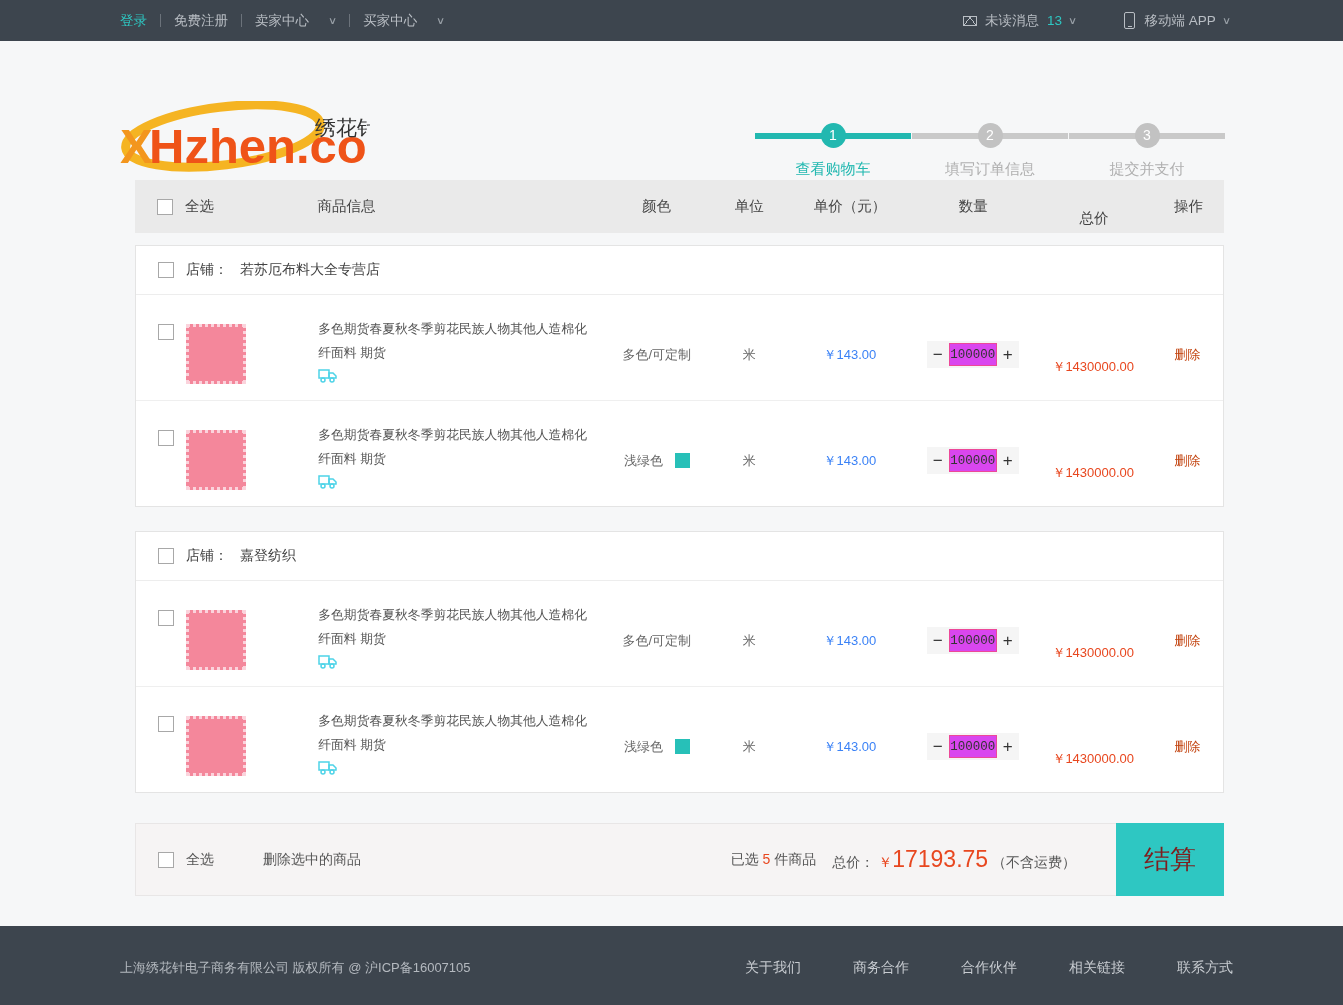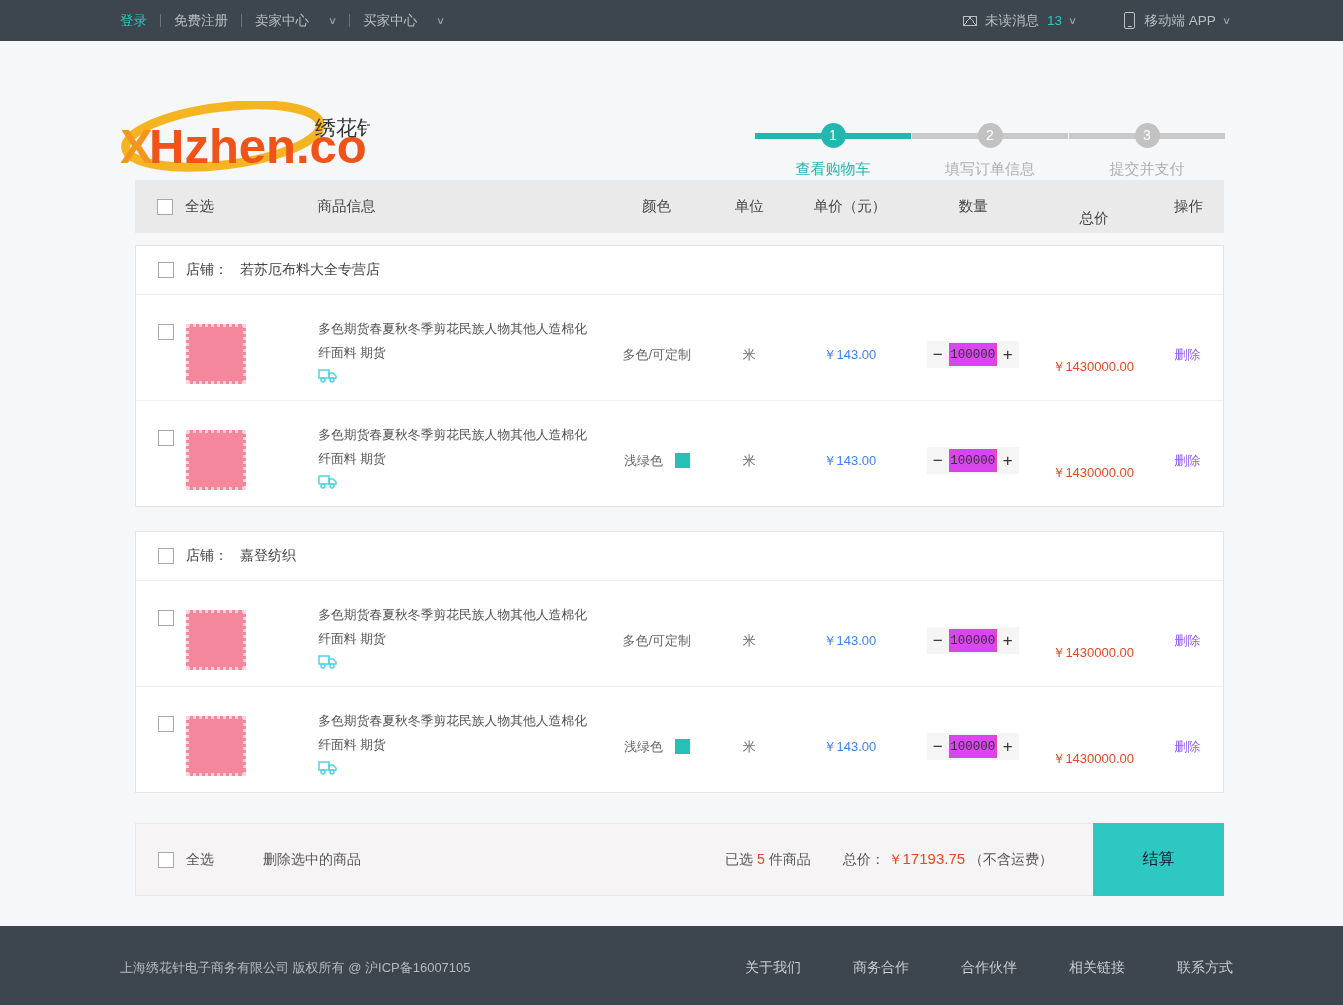--- a/index.html
+++ b/index.html
@@ -94,41 +94,41 @@
     display:inline-flex; align-items:center; background:#f5f5f5; height:27px;
   }
   .stepper .mn, .stepper .pl {
     width:22px; text-align:center; font-size:17px; color:#333; cursor:pointer; line-height:27px;
   }
   .stepper input {
     width:48px; height:23px; border:1px solid #ec4899; background:#d946ef;
     text-align:center; font-size:12.5px; font-family:Liberation Mono, monospace; color:#333; padding:0;
   }
   .totv { color:#e8471f; font-size:13px; }
-  .del { color:#8b5cf6; cursor:pointer; }
+  .del { color:#c2410c; cursor:pointer; }
 
   .summary {
     margin-top:18px; text-align:right; font-size:14px; color:#444; padding-right:4px;
   }
   .summary .m { color:#e8471f; }
   .back-arrow { color:#22b8b0; margin-left:28px; letter-spacing:-1px; cursor:pointer; }
   .keep { color:#22b8b0; margin-left:16px; font-size:15px; cursor:pointer; }
 
   .checkout {
     margin-top:30px; height:73px; background:#f6f4f4; border:1px solid #e8e6e6;
     display:flex; align-items:center;
   }
   .ck-left { display:flex; align-items:center; padding-left:22px; gap:12px; font-size:14px; color:#555; }
   .ck-del { margin-left:37px; color:#555; cursor:pointer; }
-  .ck-mid { margin-left:auto; display:flex; align-items:center; gap:32px; font-size:14px; color:#555; padding-right:40px; }
+  .ck-mid { margin-left:auto; display:flex; align-items:center; gap:16px; font-size:14px; color:#555; padding-right:40px; }
   .ck-num { color:#e8471f; }
-  .ck-big { color:#e8471f; font-size:15px; }
+  .ck-big { color:#e8471f; font-size:23px; }
   .ck-btn {
-    width:131px; align-self:stretch; background:#2ec7c2; color:#0f172a;
-    display:flex; align-items:center; justify-content:center; font-size:16px; cursor:pointer;
+    width:108px; align-self:stretch; background:#2ec7c2; color:#7f1d1d;
+    display:flex; align-items:center; justify-content:center; font-size:26px; cursor:pointer;
     margin-right:-1px; margin-top:-1px; margin-bottom:-1px;
   }
 
   
   .footer { margin-top:30px; background:#3d454e; height:143px; position:relative; }
   .f-row { display:flex; align-items:center; padding-top:33px; }
   .f-copy { margin-left:120px; color:#b4b9bf; font-size:13px; }
   .f-links { margin-left:auto; margin-right:110px; display:flex; gap:52px; }
   .f-links span { color:#c8ccd1; font-size:14px; cursor:pointer; }
 </style>

